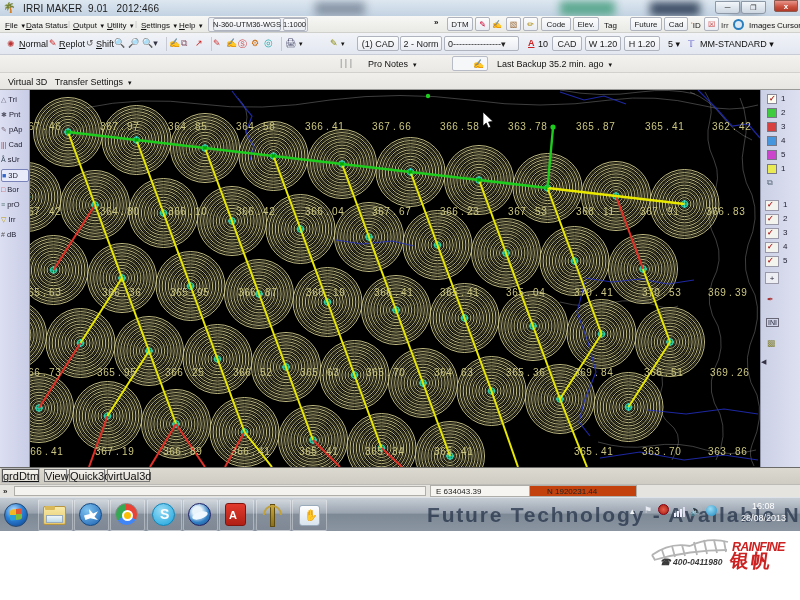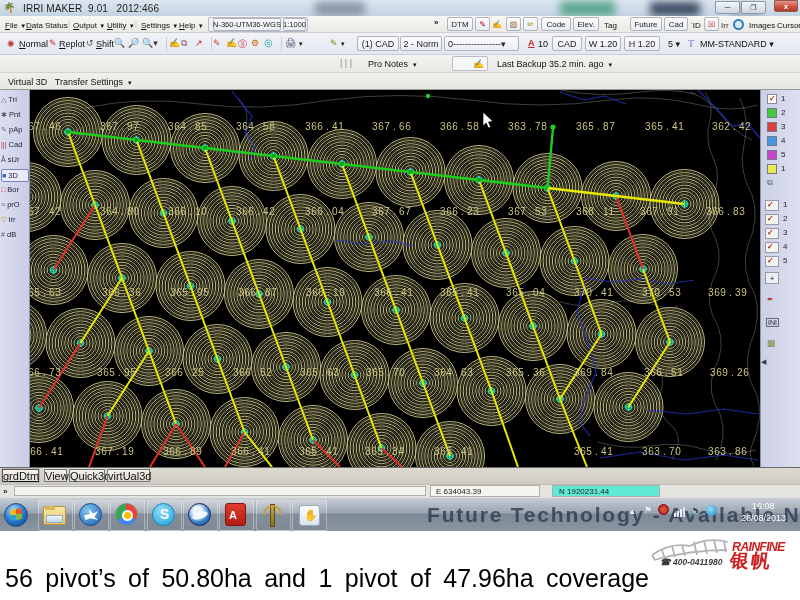--- a/index.html
+++ b/index.html
@@ -367,21 +367,21 @@
  <div class="abs" style="left:2px;top:1px;width:37px;height:13px;border:1px solid #555;outline:1px solid #bbb;background:linear-gradient(#f6f4ee,#e0ddd5);text-align:center;line-height:12px"><u>grdDtm</u></div>
  <div class="abs" style="left:44px;top:1px;width:23px;height:13px;border:1px solid #777;background:linear-gradient(#f3f1eb,#dddad2);text-align:center;line-height:12px">View</div>
  <div class="abs" style="left:69px;top:1px;width:36px;height:13px;border:1px solid #777;background:linear-gradient(#f3f1eb,#dddad2);text-align:center;line-height:12px">Quick3d</div>
  <div class="abs" style="left:107px;top:1px;width:43px;height:13px;border:1px solid #777;background:linear-gradient(#f3f1eb,#dddad2);text-align:center;line-height:12px">virtUal3d</div>
 </div>
 
 <div class="abs" style="left:0;top:484px;width:800px;height:13px;background:#e6e4de;border-top:1px solid #bdbbb5;font-size:8px;color:#222">
  <span class="abs" style="left:3px;top:2px;font-weight:bold">»</span>
  <div class="abs" style="left:14px;top:1px;width:412px;height:10px;background:#f4f3ef;border:1px solid #b0aea8"></div>
  <div class="abs" style="left:430px;top:0px;width:110px;height:12px;background:#f6f5f1;border:1px solid #b0aea8;line-height:11px;padding-left:5px">E 634043.39</div>
- <div class="abs" style="left:552px;top:0px;width:108px;height:12px;background:#5eead4;border:1px solid #b0aea8;line-height:11px;padding-left:6px">N 1920231.44</div>
+ <div class="abs" style="left:529px;top:0px;width:108px;height:12px;background:#c2410c;border:1px solid #b0aea8;line-height:11px;padding-left:17px">N 1920231.44</div>
 </div>
 
 <div class="abs" style="left:0;top:497px;width:800px;height:34px;background:linear-gradient(#c6cdd5,#9aa4b0 45%,#7e8996 50%,#8b95a2);border-top:1px solid #dde3e8;overflow:hidden">
  <div class="abs" style="left:427px;top:5px;font-size:21px;font-weight:bold;color:#263349;opacity:0.75;white-space:nowrap;letter-spacing:1.8px">Future Technology - Available N</div>
  <div class="abs" style="left:38px;top:1px;width:35px;height:32px;border:1px solid rgba(255,255,255,0.35);background:linear-gradient(rgba(255,255,255,0.25),rgba(255,255,255,0.05) 50%,rgba(0,0,0,0.08));border-radius:2px"></div>
     <div class="abs" style="left:74px;top:1px;width:35px;height:32px;border:1px solid rgba(255,255,255,0.35);background:linear-gradient(rgba(255,255,255,0.25),rgba(255,255,255,0.05) 50%,rgba(0,0,0,0.08));border-radius:2px"></div>
     <div class="abs" style="left:110px;top:1px;width:35px;height:32px;border:1px solid rgba(255,255,255,0.35);background:linear-gradient(rgba(255,255,255,0.25),rgba(255,255,255,0.05) 50%,rgba(0,0,0,0.08));border-radius:2px"></div>
     <div class="abs" style="left:147px;top:1px;width:35px;height:32px;border:1px solid rgba(255,255,255,0.35);background:linear-gradient(rgba(255,255,255,0.25),rgba(255,255,255,0.05) 50%,rgba(0,0,0,0.08));border-radius:2px"></div>
     <div class="abs" style="left:183px;top:1px;width:35px;height:32px;border:1px solid rgba(255,255,255,0.35);background:linear-gradient(rgba(255,255,255,0.25),rgba(255,255,255,0.05) 50%,rgba(0,0,0,0.08));border-radius:2px"></div>
     <div class="abs" style="left:219px;top:1px;width:35px;height:32px;border:1px solid rgba(255,255,255,0.35);background:linear-gradient(rgba(255,255,255,0.25),rgba(255,255,255,0.05) 50%,rgba(0,0,0,0.08));border-radius:2px"></div>
@@ -426,21 +426,20 @@
  <div class="abs" style="left:644px;top:7px;color:#e8ecf2;font-size:9px">⚑</div>
  <div class="abs" style="left:658px;top:6px;width:11px;height:11px;border-radius:50%;background:radial-gradient(#e85a4a,#a02010);border:1px solid #801;"></div>
  <div class="abs" style="left:674px;top:9px;font-size:0"><span style="display:inline-block;width:2px;height:4px;background:#eef;margin-right:1px"></span><span style="display:inline-block;width:2px;height:6px;background:#eef;margin-right:1px"></span><span style="display:inline-block;width:2px;height:8px;background:#eef;margin-right:1px"></span><span style="display:inline-block;width:2px;height:10px;background:#dde"></span></div>
  <div class="abs" style="left:690px;top:7px;color:#eef2f6;font-size:10px">🔊</div>
  <div class="abs" style="left:706px;top:7px;width:11px;height:11px;background:radial-gradient(circle at 40% 35%,#9adcf5,#1a88c0);border-radius:50%"></div>
  <div class="abs" style="left:752px;top:3px;color:#fff;font-size:9px">16:08</div>
  <div class="abs" style="left:741px;top:15px;color:#fff;font-size:9px">28/08/2013</div>
 </div>
 
 <div class="abs" style="left:0;top:531px;width:800px;height:69px;background:#fff;color:#000">
- <div class="abs" style="left:5px;top:33px;font-size:25px;letter-spacing:0px;word-spacing:5.5px;white-space:nowrap">56 pivot’s of 50.80ha and 1 pivot of 47.96ha coverage</div>
  <svg class="abs" style="left:646px;top:2px" width="152" height="44" viewBox="0 0 152 44">
    <g stroke="#b4b4b4" stroke-width="1.8" fill="none">
      <path d="M6 22 Q24 9 44 13"></path>
      <path d="M44 13 Q62 4 82 9"></path>
      <path d="M6 22 L9 27 M16 17 L19 26 M26 13 L29 24 M36 12 L39 23 M48 9 L51 22 M58 7 L61 21 M68 7 L71 20 M78 8 L80 19"></path>
      <path d="M8 27 Q44 17 81 17"></path>
    </g>
    <text x="14" y="32" font-size="8.5" font-weight="bold" font-style="italic" fill="#3a3a3a" font-family="Liberation Sans">☎ 400-0411980</text>
    <text x="86" y="18" font-size="12.5" font-weight="bold" font-style="italic" fill="#cc2222" font-family="Liberation Sans" letter-spacing="-0.8">RAINFINE</text>
    <text x="88" y="34" font-size="19" font-weight="bold" fill="#cc2222" font-family="Liberation Sans" transform="skewX(-8)" letter-spacing="2">银帆</text>

